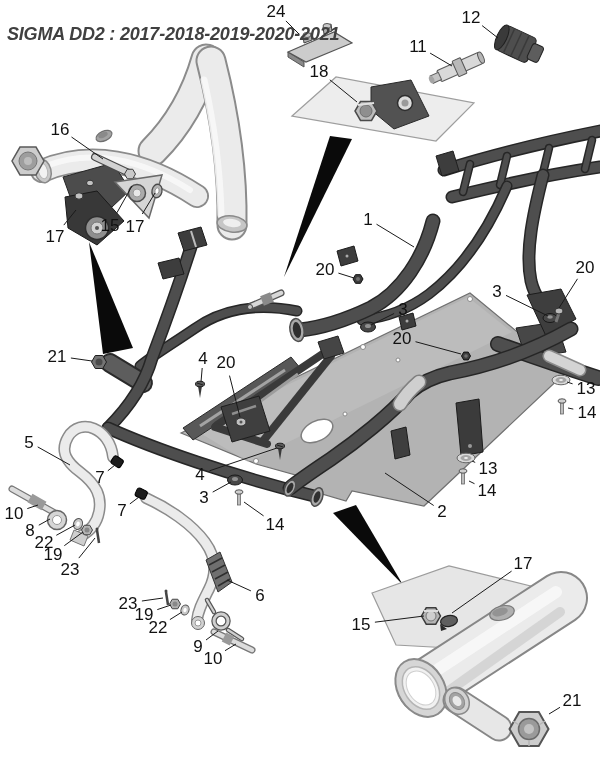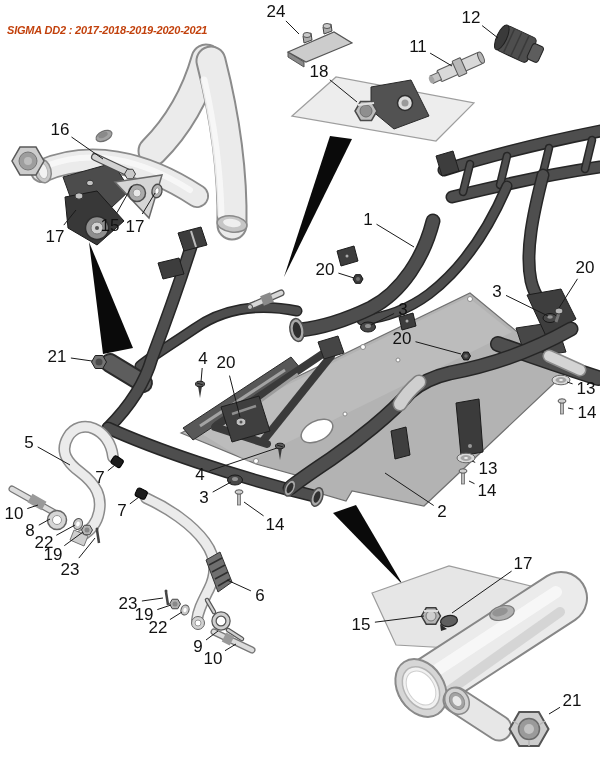--- a/index.html
+++ b/index.html
@@ -1,19 +1,19 @@
 <!DOCTYPE html>
 <html><head>
 <meta charset="utf-8">
 <style>
   html,body{margin:0;padding:0;background:#fff;}
   .stage{position:relative;width:600px;height:758px;background:#fff;overflow:hidden;
          font-family:"Liberation Sans",sans-serif;}
   .title{position:absolute;left:7px;top:24px;font-style:italic;font-weight:bold;
-         font-size:11px;color:#c2410c;white-space:nowrap;letter-spacing:-0.2px;}
+         font-size:18px;color:#404040;white-space:nowrap;letter-spacing:-0.2px;}
   svg{position:absolute;left:0;top:0;}
   .callout-text{font-family:"Liberation Sans",sans-serif;font-size:17px;fill:#111;}
   .leader{stroke:#1a1a1a;stroke-width:1;fill:none;}
   
   .to{fill:none;stroke:#262626;stroke-linecap:round;stroke-linejoin:round;}
   .ti{fill:none;stroke:#4e4e4e;stroke-linecap:round;stroke-linejoin:round;}
   .lo{fill:none;stroke:#8b8b8b;stroke-linecap:round;stroke-linejoin:round;}
   .li{fill:none;stroke:#ebebeb;stroke-linecap:round;stroke-linejoin:round;}
   .hl{fill:none;stroke:#f9f9f9;stroke-linecap:round;opacity:.85;}
 </style>

